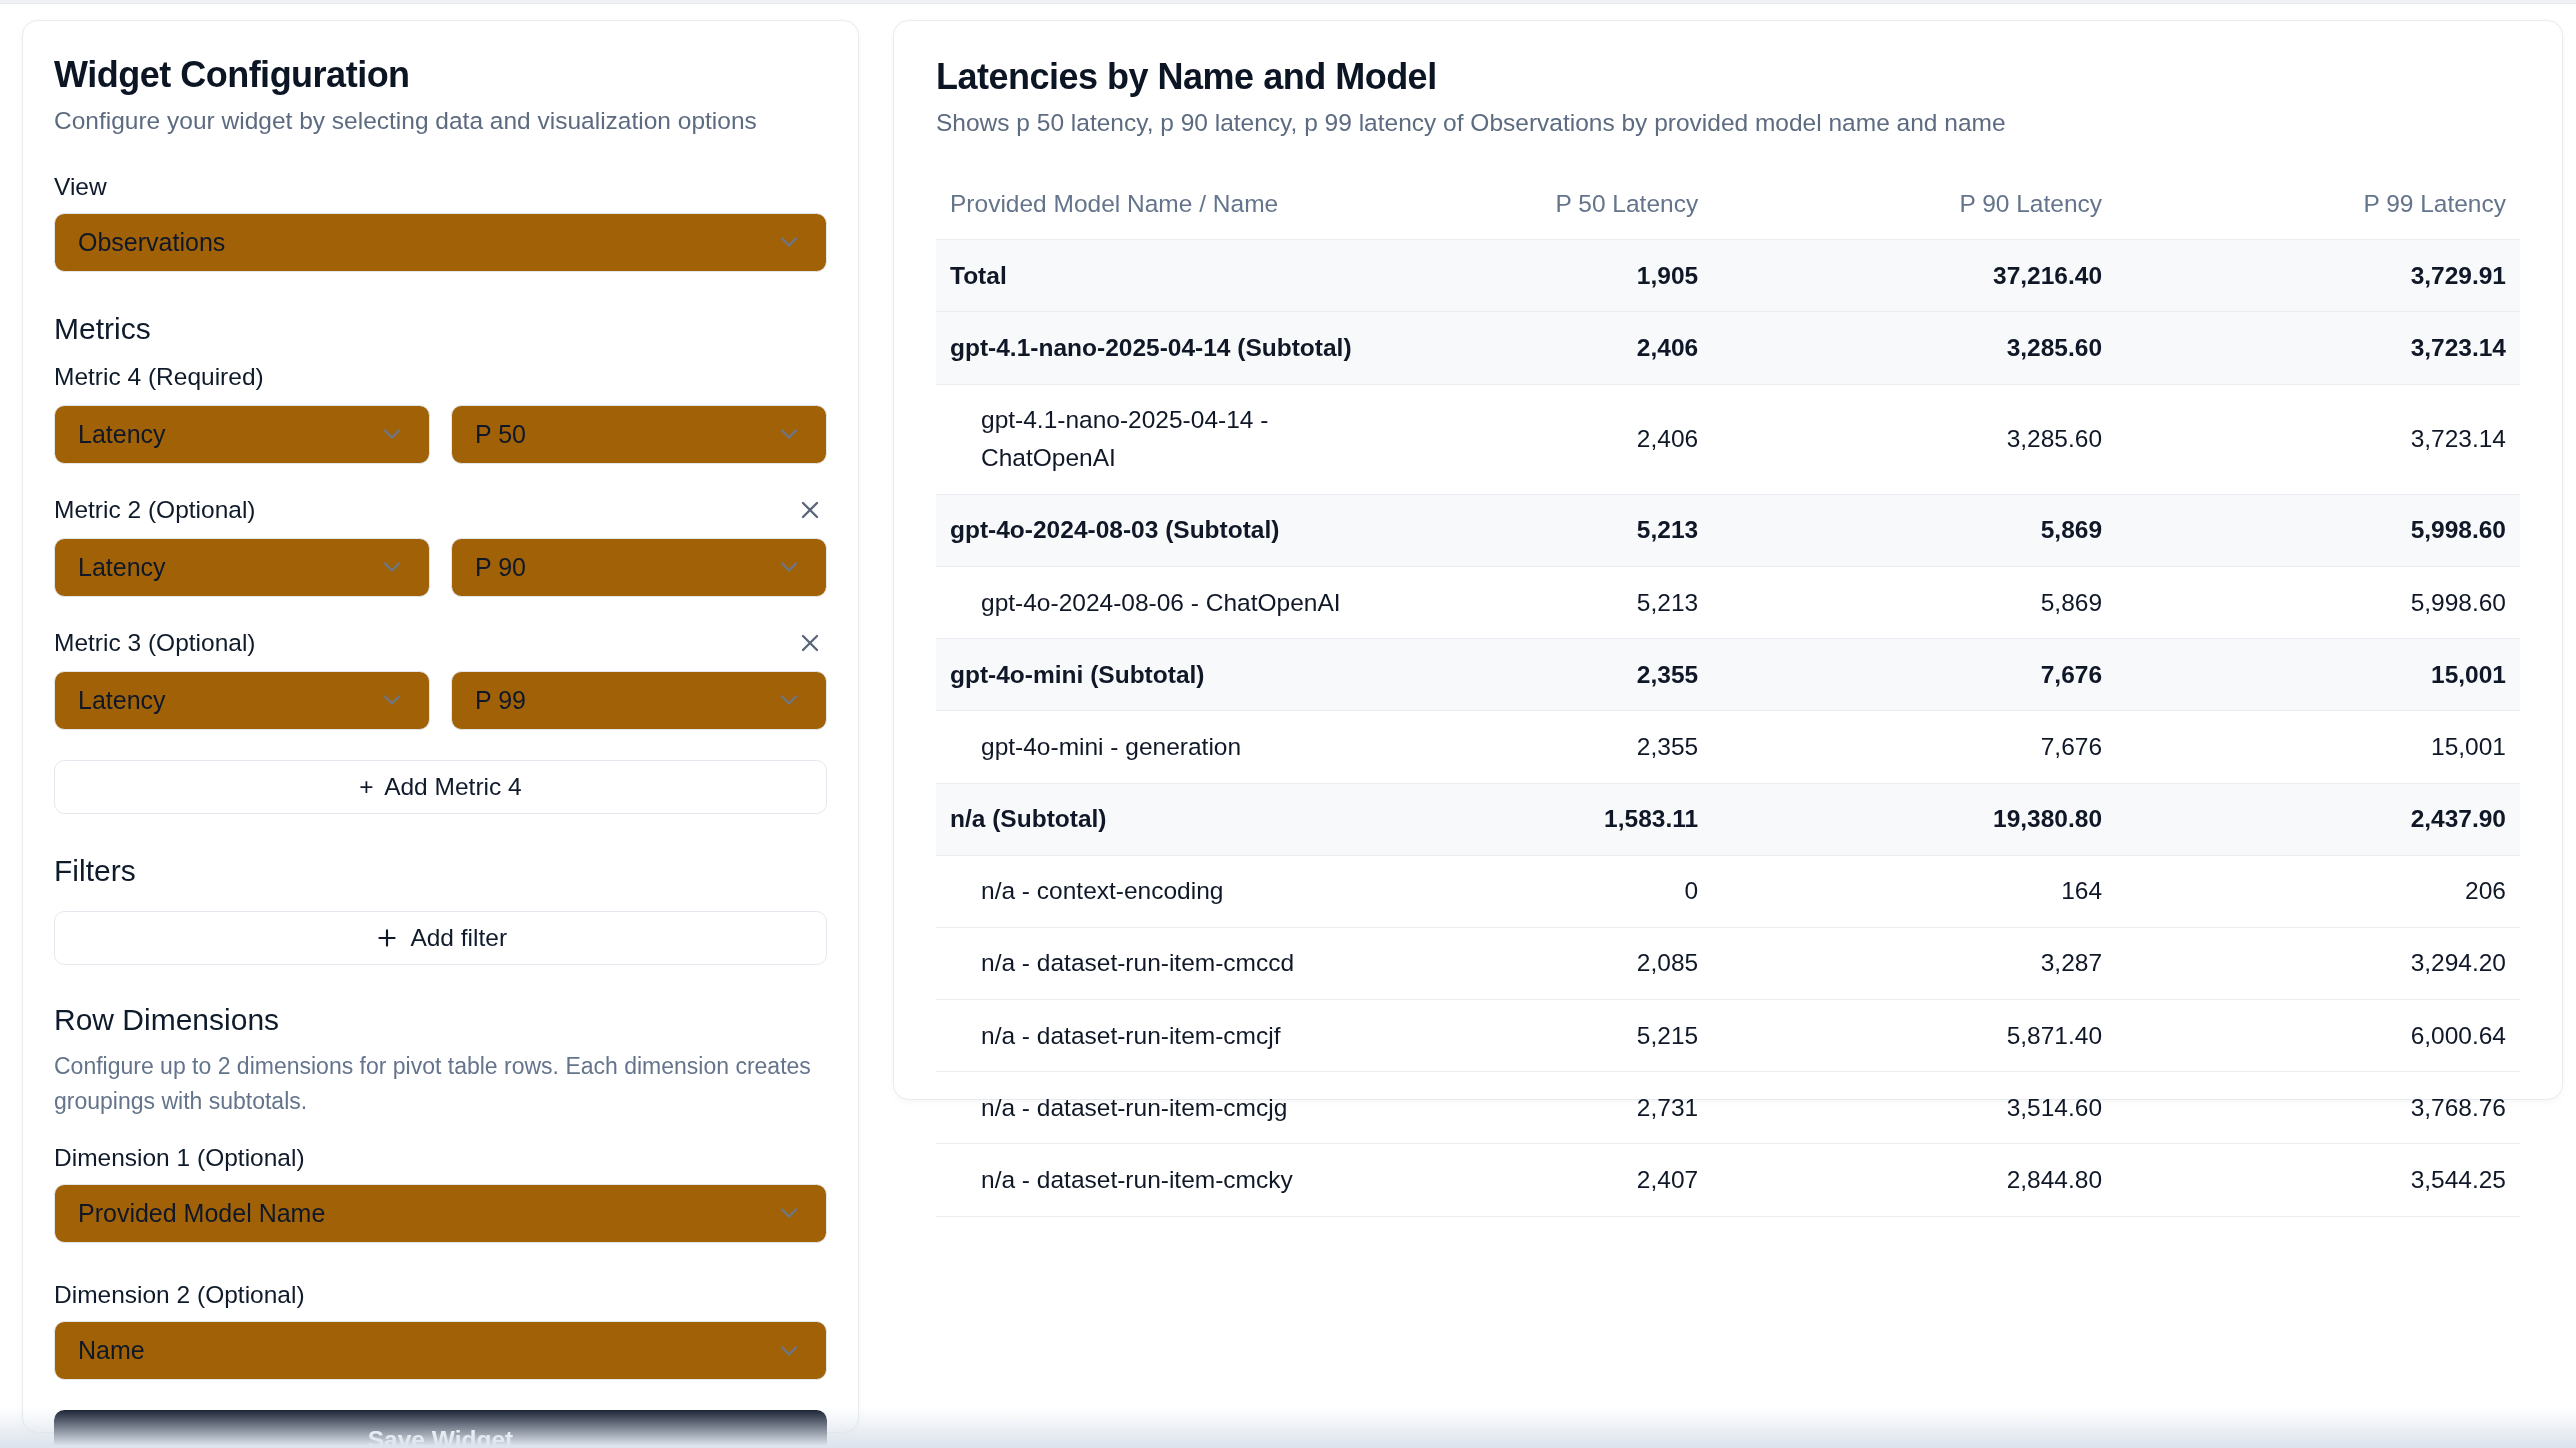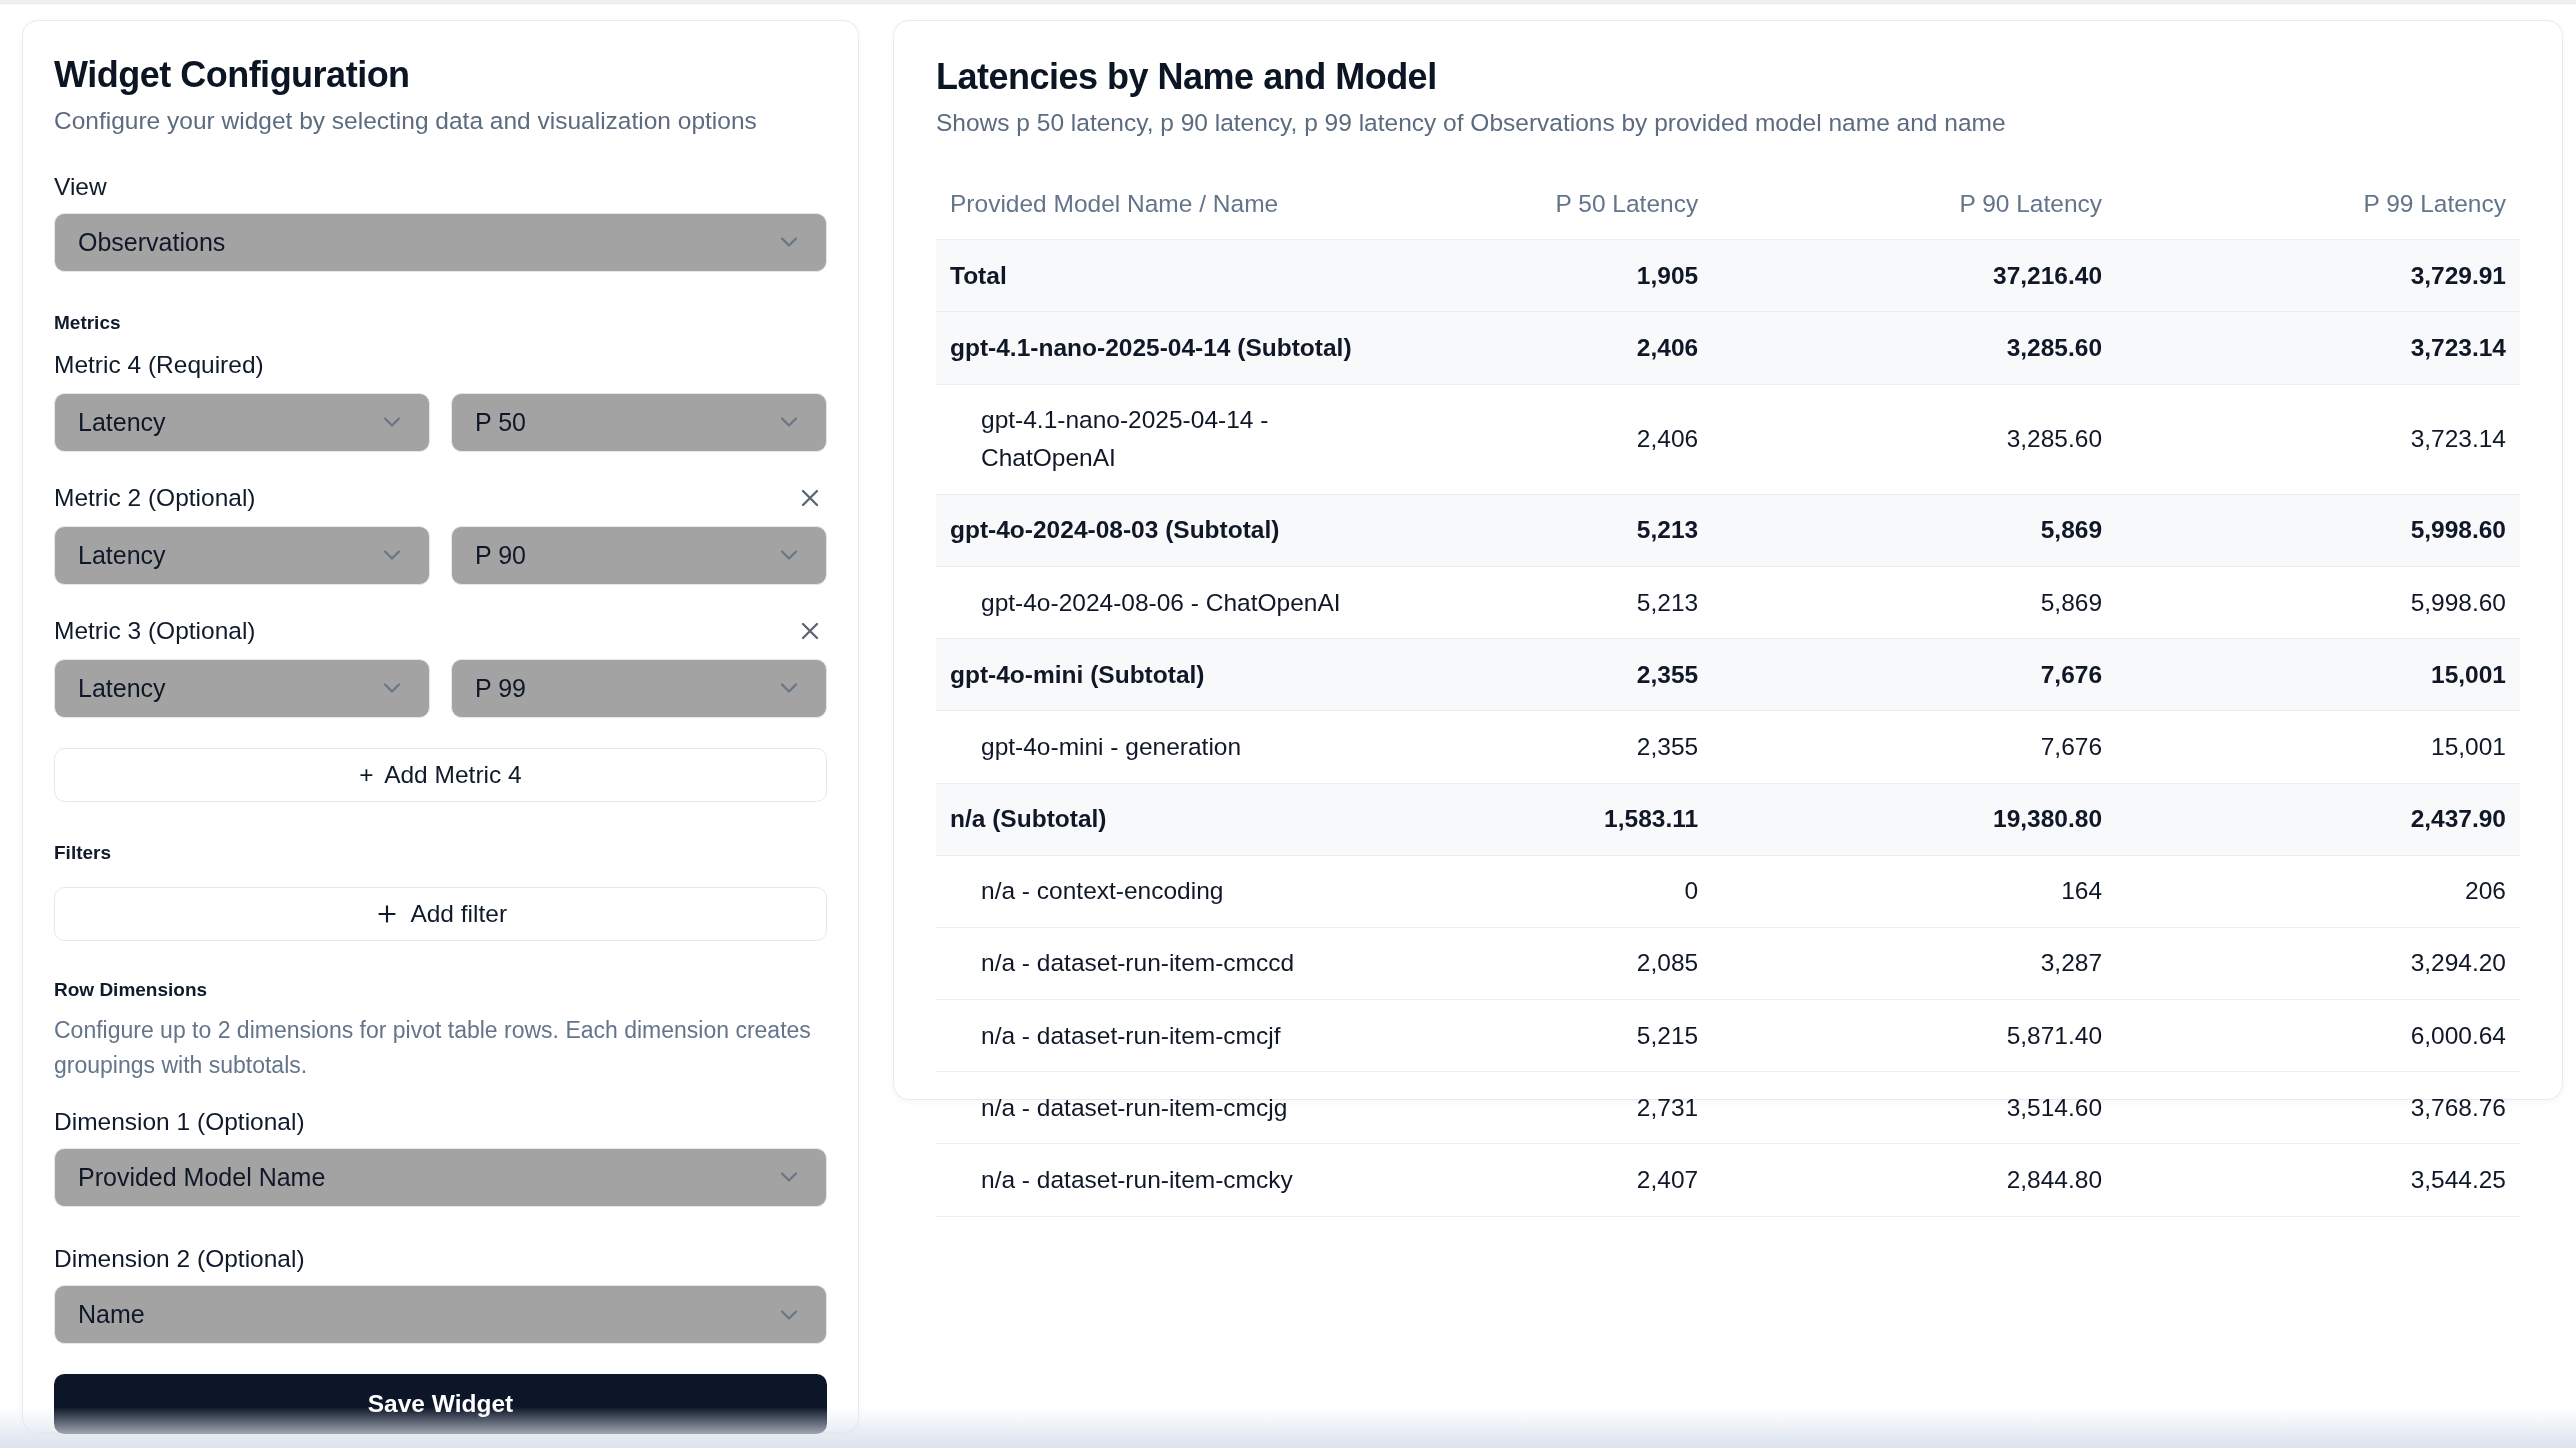--- a/index.html
+++ b/index.html
@@ -18,26 +18,26 @@
     box-shadow:0 1.7px 7px rgba(16,24,40,0.04);
   }
   .config-card { left:22px; top:20px; width:837px; height:1413px; padding:33px 31px; }
   .preview-card { left:893px; top:20px; width:1670px; height:1080px; padding:35px 42px; }
 
   h1.panel-title { font-size:36px; font-weight:700; letter-spacing:-0.5px; color:#0c1524; }
   .panel-subtitle { font-size:24.5px; color:#5d6b80; margin-top:10.5px; }
 
   
   .field-label { font-size:24.5px; font-weight:500; color:#0f1a2a; }
-  .section-heading { font-size:19px; font-weight:700; color:#0f1a2a; }
+  .section-heading { font-size:30px; font-weight:400; color:#0f1a2a; }
 
   .select {
     display:flex; align-items:center; justify-content:space-between;
     height:59px; border:1.7px solid #e3e8ee; border-radius:10.5px;
-    padding:0 23px; background:#a3a3a3; cursor:pointer; width:100%;
+    padding:0 23px; background:#a16207; cursor:pointer; width:100%;
   }
   .select .value { font-size:25px; color:#101828; }
   .select-row { display:flex; gap:21px; }
   .select-row .select { flex:1;align-items:center; }
 
   .metric-head { display:flex; align-items:center; justify-content:space-between; height:31px; }
   .icon-btn { background:none; border:none; cursor:pointer; display:flex; align-items:center; justify-content:center; width:35px; height:31px; }
 
   .outline-btn {
     width:100%; height:54px; border:1.7px solid #e3e8ee; border-radius:10.5px;

